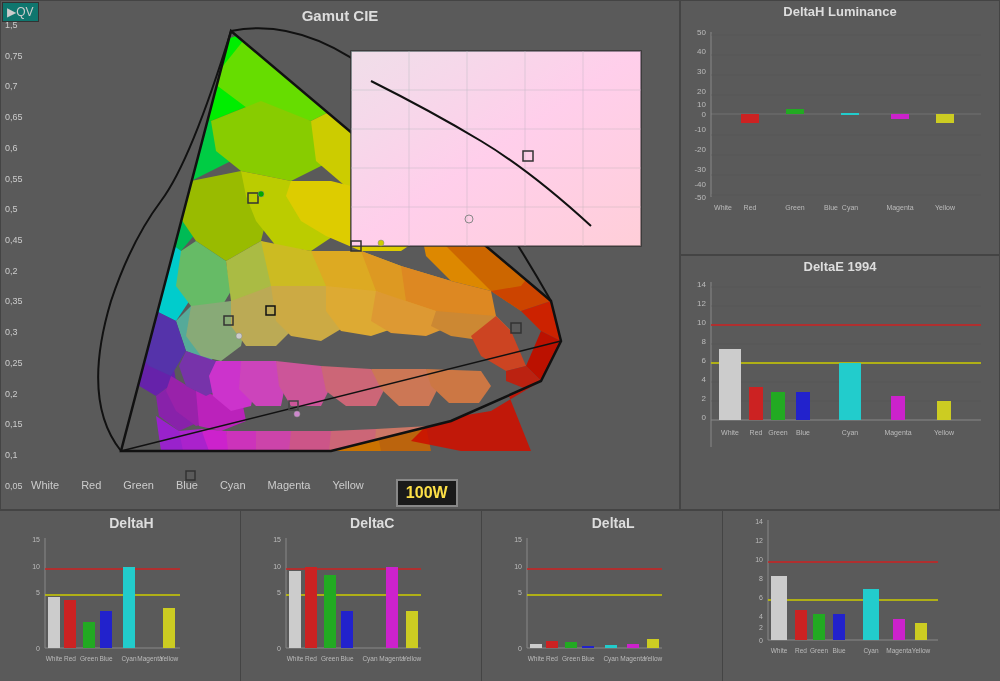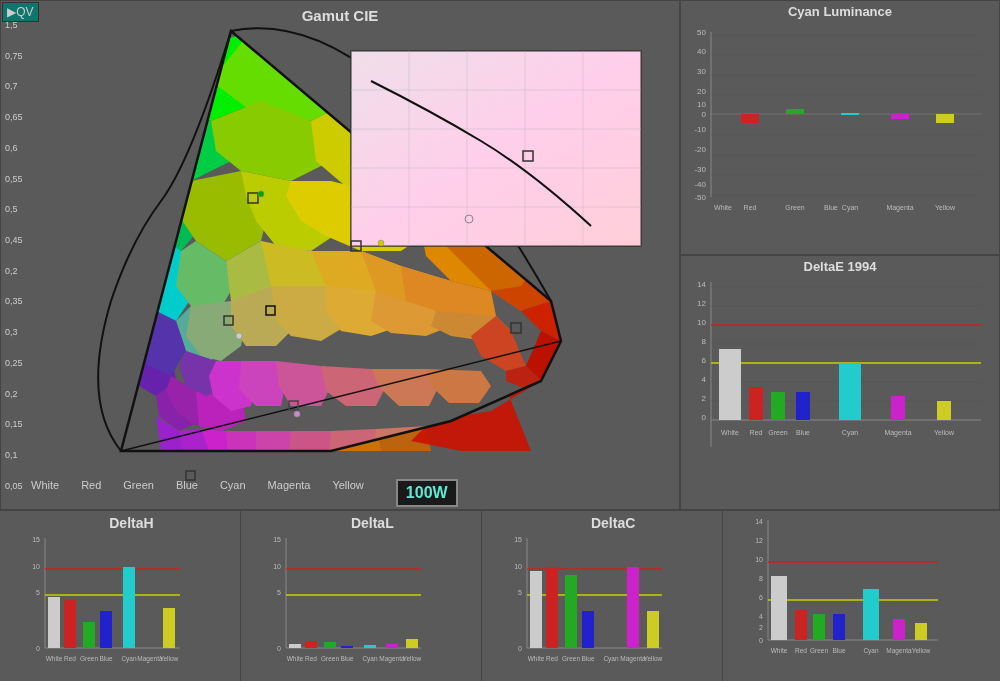--- a/index.html
+++ b/index.html
@@ -339,28 +339,28 @@
     </svg>
 
     <div style="position:absolute; bottom:2px; left:30px; display:flex; gap:22px; color:#ccc; font-size:11px;">
       <span>White</span>
       <span>Red</span>
       <span>Green</span>
       <span>Blue</span>
       <span>Cyan</span>
       <span>Magenta</span>
       <span>Yellow</span>
-      <div class="badge-100w" style="position:relative; margin-left:20px; background:#1a1a1a; color:#5eead4; font-size:16px; font-weight:bold; padding:3px 8px; border:2px solid #888; transform:none; top:auto;">100W</div>
+      <div class="badge-100w" style="position:relative; margin-left:20px; background:#1a1a1a; color:#fde047; font-size:16px; font-weight:bold; padding:3px 8px; border:2px solid #888; transform:none; top:auto;">100W</div>
     </div>
   </div>
 
   <div class="right-panels">
 
     <div class="gamut-luminance-panel">
-      <div class="panel-title">Cyan Luminance</div>
+      <div class="panel-title">DeltaH Luminance</div>
       <svg width="310" height="195" viewBox="0 0 310 195">
 
         <line x1="30" y1="10" x2="30" y2="175" stroke="#888" stroke-width="1"></line>
 
         <line x1="30" y1="92" x2="300" y2="92" stroke="#888" stroke-width="0.5"></line>
 
         <text x="25" y="13" fill="#bbb" font-size="8" text-anchor="end">50</text>
         <text x="25" y="32" fill="#bbb" font-size="8" text-anchor="end">40</text>
         <text x="25" y="52" fill="#bbb" font-size="8" text-anchor="end">30</text>
         <text x="25" y="72" fill="#bbb" font-size="8" text-anchor="end">20</text>
@@ -486,20 +486,54 @@
         <text x="45" y="128" fill="#bbb" font-size="6.5" text-anchor="middle">Red</text>
         <text x="64" y="128" fill="#bbb" font-size="6.5" text-anchor="middle">Green</text>
         <text x="81" y="128" fill="#bbb" font-size="6.5" text-anchor="middle">Blue</text>
         <text x="104" y="128" fill="#bbb" font-size="6.5" text-anchor="middle">Cyan</text>
         <text x="125" y="128" fill="#bbb" font-size="6.5" text-anchor="middle">Magenta</text>
         <text x="144" y="128" fill="#bbb" font-size="6.5" text-anchor="middle">Yellow</text>
       </svg>
     </div>
 
     <div class="bottom-panel">
+      <div class="bottom-panel-title">DeltaC</div>
+      <svg width="160" height="145" viewBox="0 0 160 145">
+        <line x1="20" y1="5" x2="20" y2="115" stroke="#888" stroke-width="1"></line>
+        <text x="15" y="9" fill="#bbb" font-size="7" text-anchor="end">15</text>
+        <text x="15" y="36" fill="#bbb" font-size="7" text-anchor="end">10</text>
+        <text x="15" y="62" fill="#bbb" font-size="7" text-anchor="end">5</text>
+        <text x="15" y="118" fill="#bbb" font-size="7" text-anchor="end">0</text>
+        <line x1="20" y1="115" x2="155" y2="115" stroke="#888" stroke-width="1"></line>
+        <line x1="20" y1="36" x2="155" y2="36" stroke="#cc2222" stroke-width="1.5"></line>
+        <line x1="20" y1="62" x2="155" y2="62" stroke="#cccc00" stroke-width="1.5"></line>
+
+        <rect x="23" y="38" width="12" height="77" fill="#cccccc"></rect>
+
+        <rect x="39" y="34" width="12" height="81" fill="#cc2222"></rect>
+
+        <rect x="58" y="42" width="12" height="73" fill="#22aa22"></rect>
+
+        <rect x="75" y="78" width="12" height="37" fill="#2222cc"></rect>
+
+        <rect x="120" y="34" width="12" height="81" fill="#cc22cc"></rect>
+
+        <rect x="140" y="78" width="12" height="37" fill="#cccc22"></rect>
+
+        <text x="29" y="128" fill="#bbb" font-size="6.5" text-anchor="middle">White</text>
+        <text x="45" y="128" fill="#bbb" font-size="6.5" text-anchor="middle">Red</text>
+        <text x="64" y="128" fill="#bbb" font-size="6.5" text-anchor="middle">Green</text>
+        <text x="81" y="128" fill="#bbb" font-size="6.5" text-anchor="middle">Blue</text>
+        <text x="104" y="128" fill="#bbb" font-size="6.5" text-anchor="middle">Cyan</text>
+        <text x="126" y="128" fill="#bbb" font-size="6.5" text-anchor="middle">Magenta</text>
+        <text x="146" y="128" fill="#bbb" font-size="6.5" text-anchor="middle">Yellow</text>
+      </svg>
+    </div>
+
+    <div class="bottom-panel">
       <div class="bottom-panel-title">DeltaL</div>
       <svg width="160" height="145" viewBox="0 0 160 145">
         <line x1="20" y1="5" x2="20" y2="115" stroke="#888" stroke-width="1"></line>
         <text x="15" y="9" fill="#bbb" font-size="7" text-anchor="end">15</text>
         <text x="15" y="36" fill="#bbb" font-size="7" text-anchor="end">10</text>
         <text x="15" y="62" fill="#bbb" font-size="7" text-anchor="end">5</text>
         <text x="15" y="118" fill="#bbb" font-size="7" text-anchor="end">0</text>
         <line x1="20" y1="115" x2="155" y2="115" stroke="#888" stroke-width="1"></line>
         <line x1="20" y1="36" x2="155" y2="36" stroke="#cc2222" stroke-width="1.5"></line>
         <line x1="20" y1="62" x2="155" y2="62" stroke="#cccc00" stroke-width="1.5"></line>
@@ -510,54 +544,20 @@
 
         <rect x="58" y="109" width="12" height="6" fill="#22aa22"></rect>
 
         <rect x="75" y="113" width="12" height="2" fill="#2222cc"></rect>
 
         <rect x="98" y="112" width="12" height="3" fill="#22cccc"></rect>
 
         <rect x="120" y="111" width="12" height="4" fill="#cc22cc"></rect>
 
         <rect x="140" y="106" width="12" height="9" fill="#cccc22"></rect>
-
-        <text x="29" y="128" fill="#bbb" font-size="6.5" text-anchor="middle">White</text>
-        <text x="45" y="128" fill="#bbb" font-size="6.5" text-anchor="middle">Red</text>
-        <text x="64" y="128" fill="#bbb" font-size="6.5" text-anchor="middle">Green</text>
-        <text x="81" y="128" fill="#bbb" font-size="6.5" text-anchor="middle">Blue</text>
-        <text x="104" y="128" fill="#bbb" font-size="6.5" text-anchor="middle">Cyan</text>
-        <text x="126" y="128" fill="#bbb" font-size="6.5" text-anchor="middle">Magenta</text>
-        <text x="146" y="128" fill="#bbb" font-size="6.5" text-anchor="middle">Yellow</text>
-      </svg>
-    </div>
-
-    <div class="bottom-panel">
-      <div class="bottom-panel-title">DeltaC</div>
-      <svg width="160" height="145" viewBox="0 0 160 145">
-        <line x1="20" y1="5" x2="20" y2="115" stroke="#888" stroke-width="1"></line>
-        <text x="15" y="9" fill="#bbb" font-size="7" text-anchor="end">15</text>
-        <text x="15" y="36" fill="#bbb" font-size="7" text-anchor="end">10</text>
-        <text x="15" y="62" fill="#bbb" font-size="7" text-anchor="end">5</text>
-        <text x="15" y="118" fill="#bbb" font-size="7" text-anchor="end">0</text>
-        <line x1="20" y1="115" x2="155" y2="115" stroke="#888" stroke-width="1"></line>
-        <line x1="20" y1="36" x2="155" y2="36" stroke="#cc2222" stroke-width="1.5"></line>
-        <line x1="20" y1="62" x2="155" y2="62" stroke="#cccc00" stroke-width="1.5"></line>
-
-        <rect x="23" y="38" width="12" height="77" fill="#cccccc"></rect>
-
-        <rect x="39" y="34" width="12" height="81" fill="#cc2222"></rect>
-
-        <rect x="58" y="42" width="12" height="73" fill="#22aa22"></rect>
-
-        <rect x="75" y="78" width="12" height="37" fill="#2222cc"></rect>
-
-        <rect x="120" y="34" width="12" height="81" fill="#cc22cc"></rect>
-
-        <rect x="140" y="78" width="12" height="37" fill="#cccc22"></rect>
 
         <text x="29" y="128" fill="#bbb" font-size="6.5" text-anchor="middle">White</text>
         <text x="45" y="128" fill="#bbb" font-size="6.5" text-anchor="middle">Red</text>
         <text x="64" y="128" fill="#bbb" font-size="6.5" text-anchor="middle">Green</text>
         <text x="81" y="128" fill="#bbb" font-size="6.5" text-anchor="middle">Blue</text>
         <text x="104" y="128" fill="#bbb" font-size="6.5" text-anchor="middle">Cyan</text>
         <text x="126" y="128" fill="#bbb" font-size="6.5" text-anchor="middle">Magenta</text>
         <text x="146" y="128" fill="#bbb" font-size="6.5" text-anchor="middle">Yellow</text>
       </svg>
     </div>

